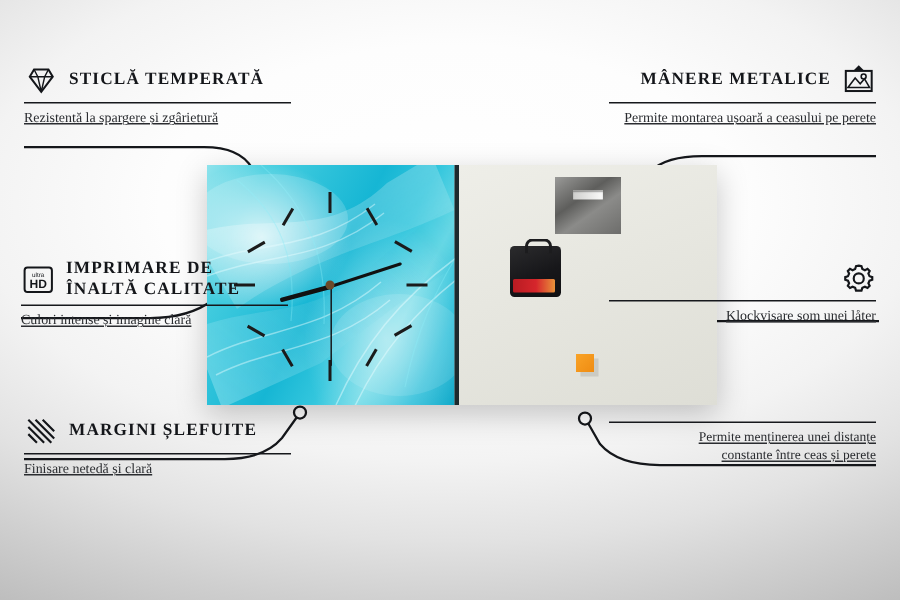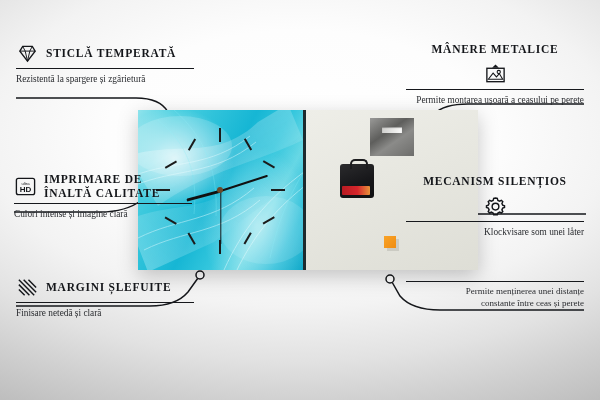--- a/index.html
+++ b/index.html
@@ -66,24 +66,24 @@
   .hand{position:absolute;background:#111;transform-origin:bottom center;border-radius:1px;}
 
   
   .callout{position:absolute;width:178px;}
   .co-head{display:flex;align-items:center;gap:7px;}
   .co-title{
     font-weight:bold;font-size:11.5px;letter-spacing:.75px;color:#14161a;
     line-height:1.22;text-transform:uppercase;
   }
   .co-rule{height:1.4px;background:#16181c;margin:3px 0 4px;}
-  .co-sub{font-size:9.3px;line-height:1.3;color:#2a2c30;}
+  .co-sub{font-size:9.3px;line-height:1.3;color:#2a2c30;text-decoration:underline;}
   .left  .co-head{justify-content:flex-start;}
   .left  .co-title,.left .co-sub{text-align:left;}
-  .right .co-head{justify-content:flex-end;flex-direction:column;}
+  .right .co-head{justify-content:flex-end;flex-direction:row;}
   .right .co-title,.right .co-sub{text-align:right;}
 
   .ico{width:23px;height:23px;flex:0 0 23px;display:block;}
   .ico svg{display:block;width:23px;height:23px;}
 
   .lines{position:absolute;inset:0;pointer-events:none;}
 </style>
 </head>
 <body>
 
@@ -232,21 +232,20 @@
           <circle cx="15.4" cy="9.4" r="1.7" stroke-width="1.1"></circle>
         </svg>
       </span>
     </div>
     <div class="co-rule"></div>
     <div class="co-sub">Permite montarea ușoară a ceasului pe perete</div>
   </div>
 
   <div class="callout right" style="left:406px;top:174px;">
     <div class="co-head">
-      <div class="co-title">MECANISM SILENȚIOS</div>
       <span class="ico">
         <svg viewBox="0 0 24 24" fill="none" stroke="#14161a" stroke-width="1.5">
           <path d="M12 3.2 L13.9 3.6 L14.5 5.6 L16.3 6.4 L18.1 5.5 L19.6 7 L18.7 8.8 L19.5 10.6 L21.4 11.2 L21.4 13.1 L19.5 13.7 L18.7 15.5 L19.6 17.3 L18.1 18.8 L16.3 17.9 L14.5 18.7 L13.9 20.6 L12 20.6 L10.1 20.6 L9.5 18.7 L7.7 17.9 L5.9 18.8 L4.4 17.3 L5.3 15.5 L4.5 13.7 L2.6 13.1 L2.6 11.2 L4.5 10.6 L5.3 8.8 L4.4 7 L5.9 5.5 L7.7 6.4 L9.5 5.6 L10.1 3.6 Z"></path>
           <circle cx="12" cy="12.1" r="3.5"></circle>
         </svg>
       </span>
     </div>
     <div class="co-rule"></div>
     <div class="co-sub">Klockvisare som unei låter</div>
   </div>

